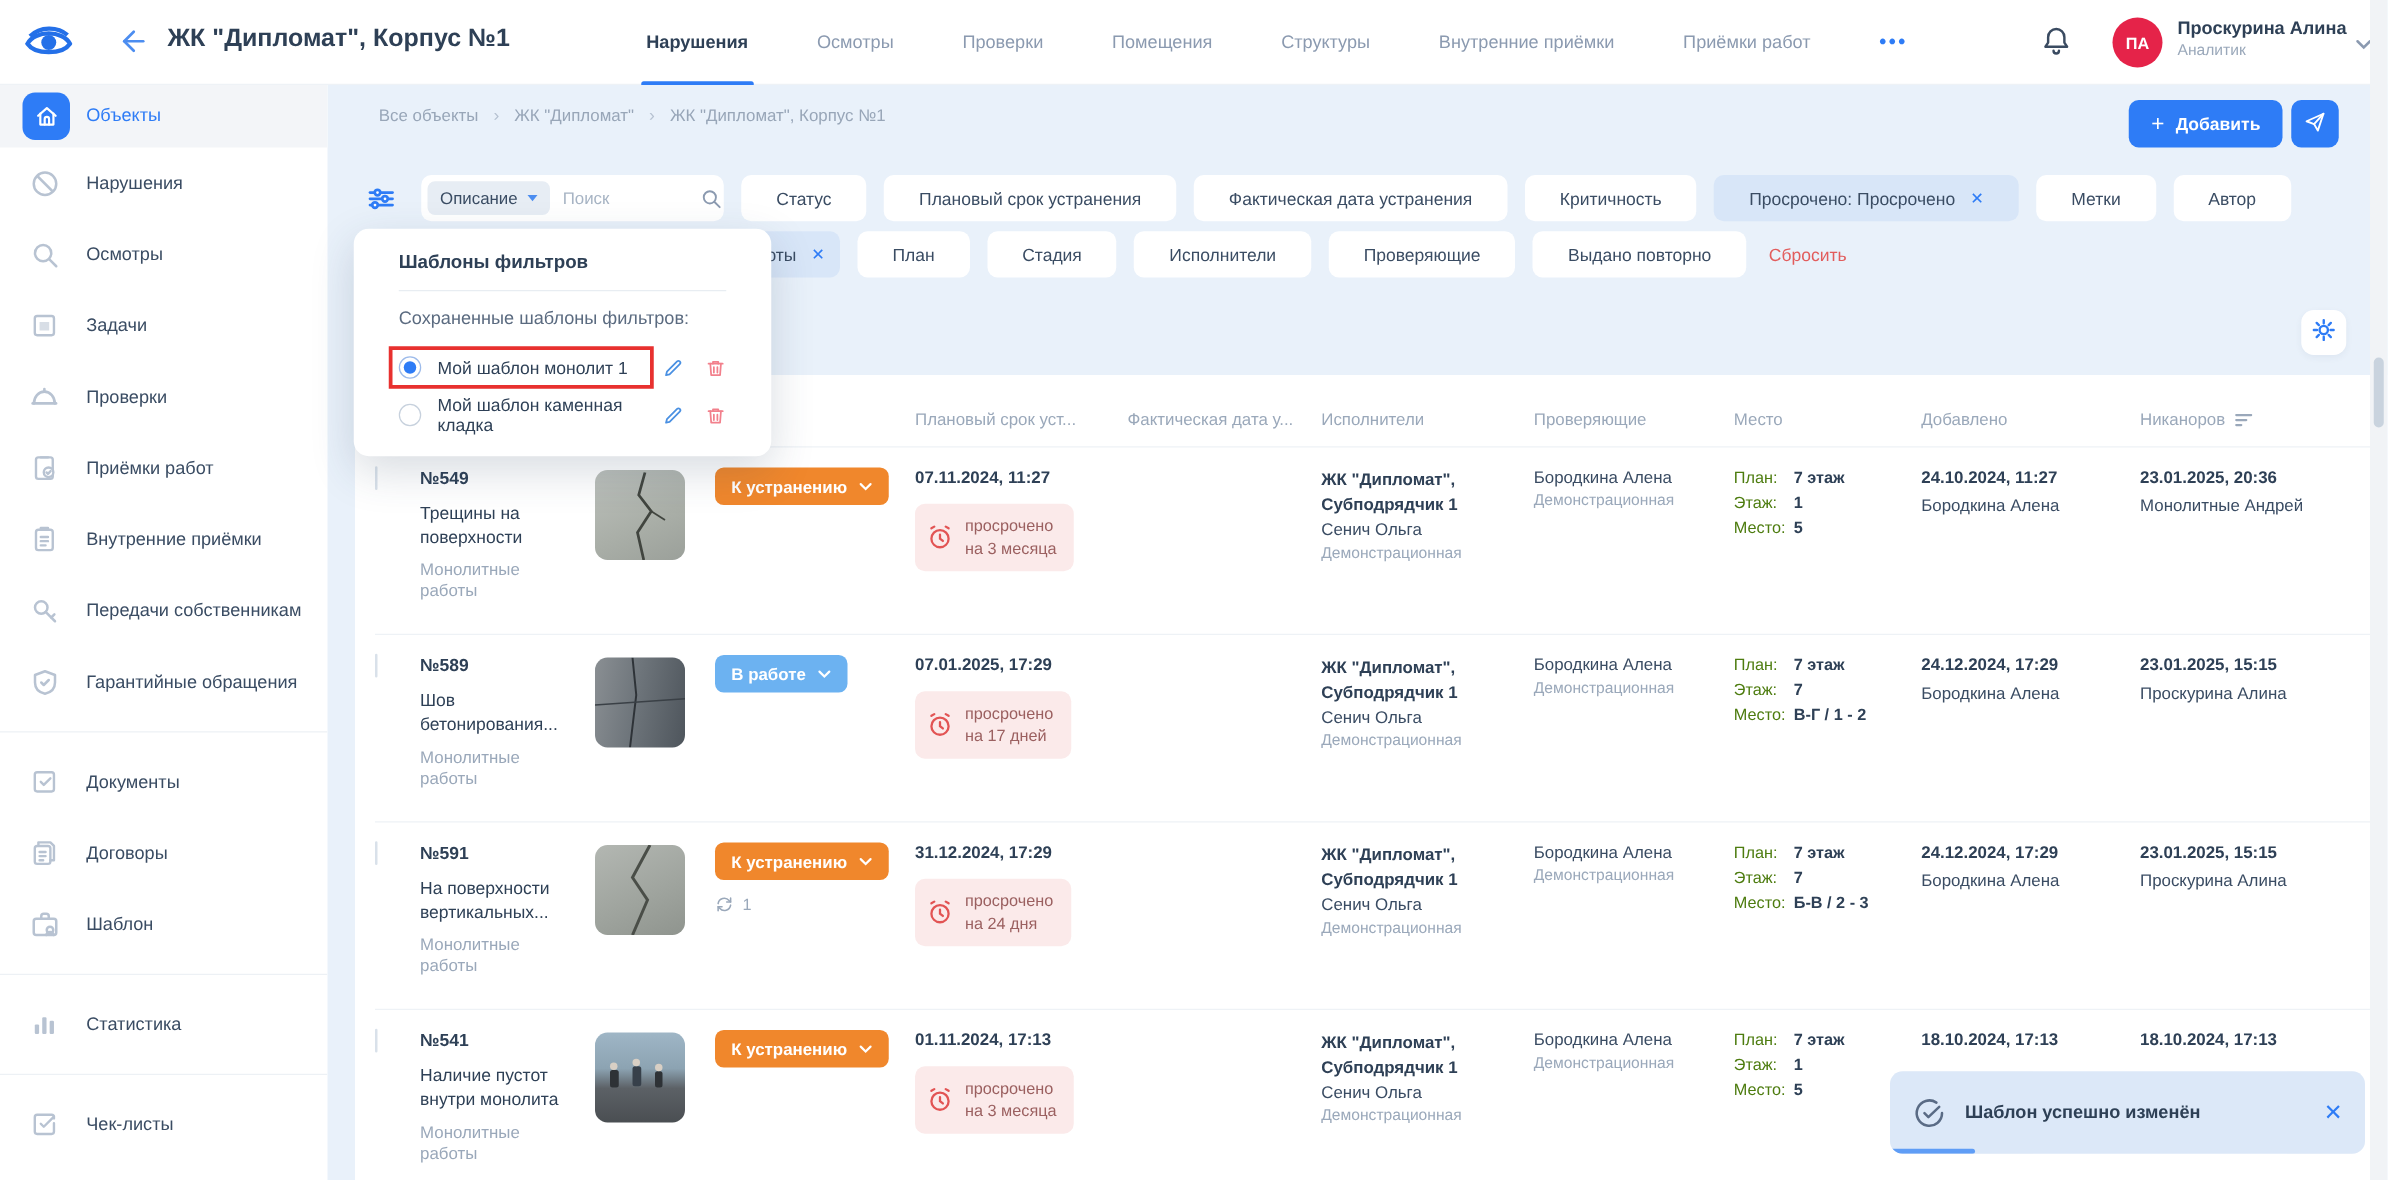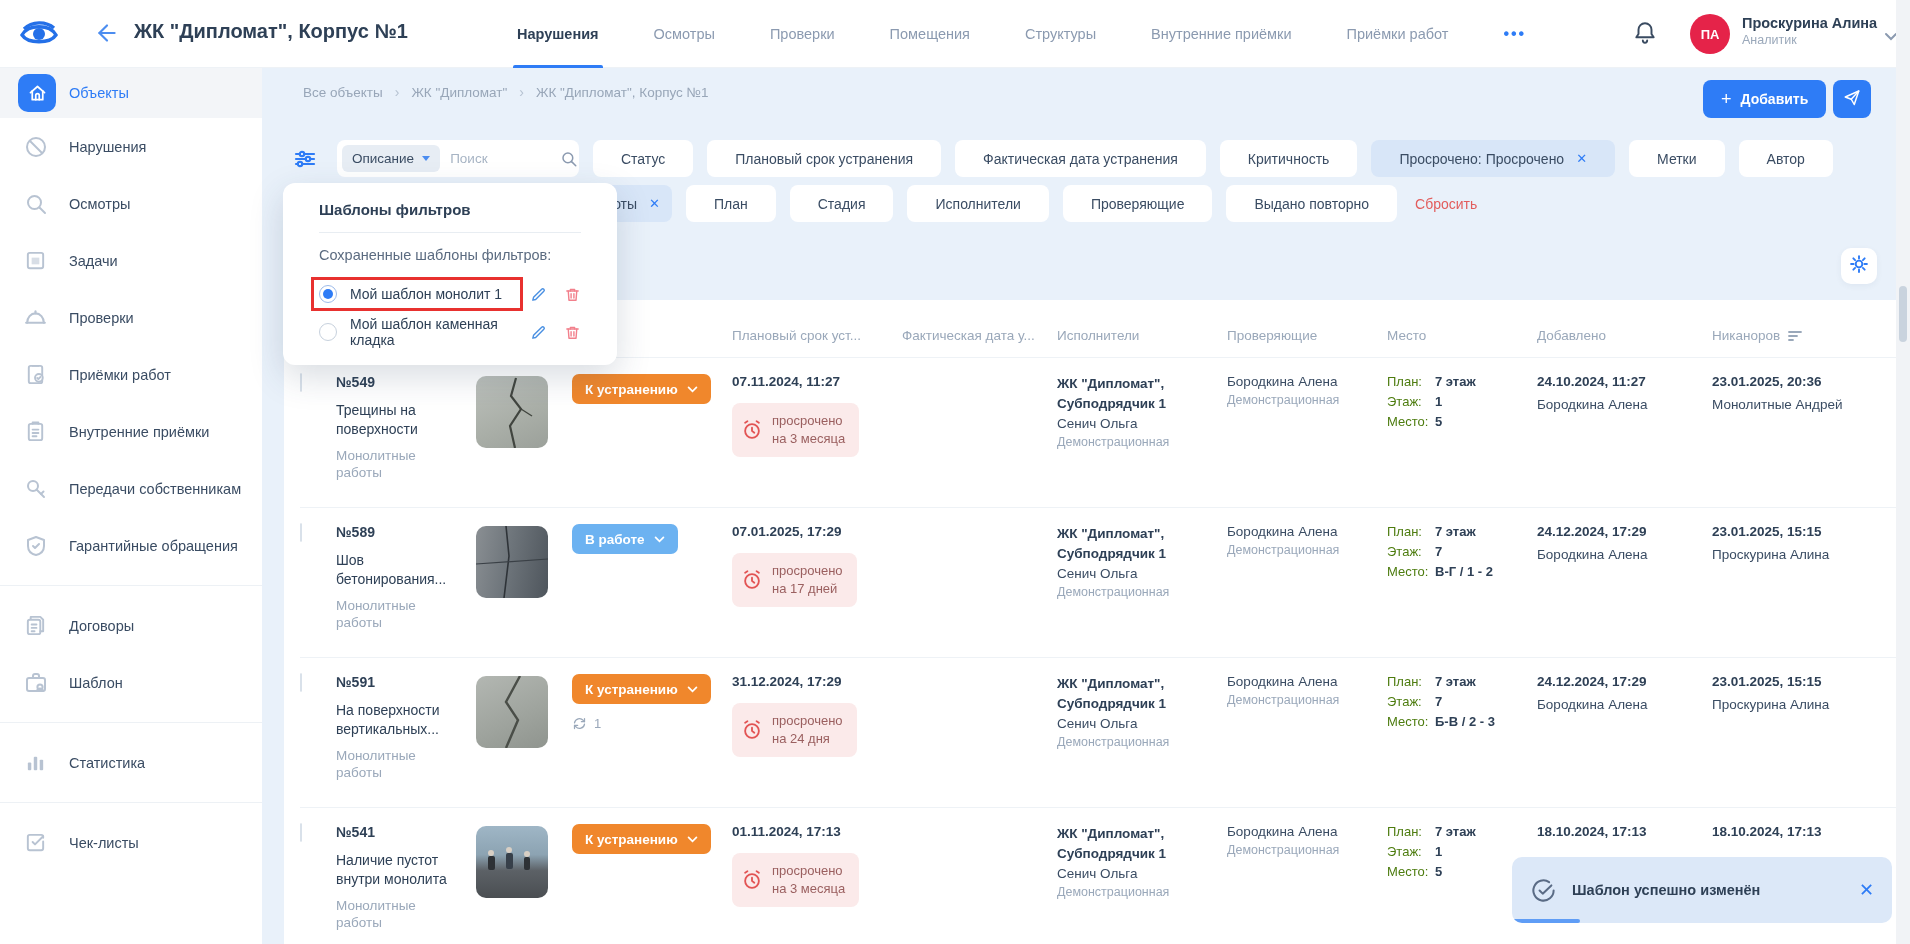--- a/index.html
+++ b/index.html
@@ -259,20 +259,29 @@
             <path d="M12 3l8 3v6c0 5-3.5 8-8 9-4.5-1-8-4-8-9V6z"></path>
             <path d="M9 12l2 2 4-4"></path>
           </svg>
         </span>
       <span class="lbl">Гарантийные обращения</span>
     </div>
     <div class="side-div"></div>
     <div class="side-item">
       <span class="ic">
           <svg width="23" height="23" viewBox="0 0 24 24" fill="none" stroke="currentColor" stroke-width="2" stroke-linecap="round" stroke-linejoin="round">
+            <rect x="4" y="4" width="16" height="16" rx="2"></rect>
+            <path d="M9 12l2.5 2.5L17 9"></path>
+          </svg>
+        </span>
+      <span class="lbl">Документы</span>
+    </div>
+    <div class="side-item">
+      <span class="ic">
+          <svg width="23" height="23" viewBox="0 0 24 24" fill="none" stroke="currentColor" stroke-width="2" stroke-linecap="round" stroke-linejoin="round">
             <path d="M7 5V3h10l3 3v12h-3"></path>
             <rect x="4" y="6" width="13" height="15" rx="2"></rect>
             <path d="M8 11h5M8 14.5h5M8 18h3"></path>
           </svg>
         </span>
       <span class="lbl">Договоры</span>
     </div>
     <div class="side-item">
       <span class="ic">
           <svg width="24" height="24" viewBox="0 0 24 24" fill="none" stroke="currentColor" stroke-width="2" stroke-linecap="round" stroke-linejoin="round">

